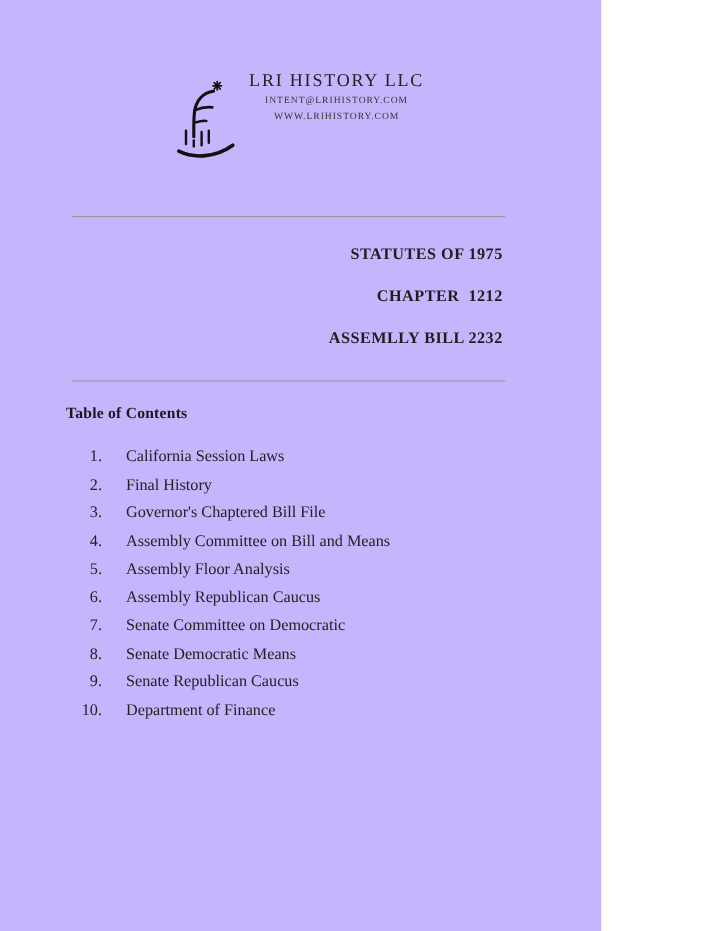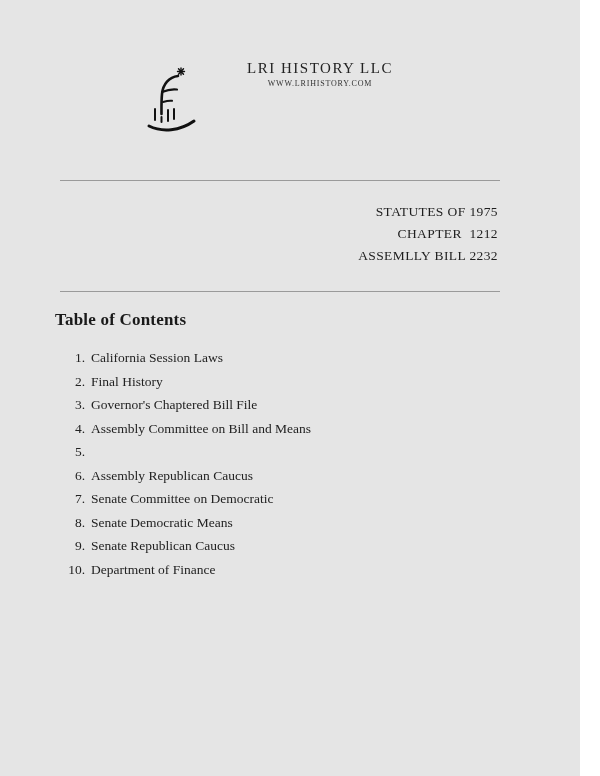--- a/index.html
+++ b/index.html
@@ -2,23 +2,23 @@
 <html><head>
 <meta charset="utf-8">
 <style>
   html, body {
     margin: 0;
     padding: 0;
     background: #ffffff;
   }
   .page {
     position: relative;
-    width: 580px;
+    width: 501px;
     height: 776px;
-    background: #e5e5e5;
+    background: #c4b5fd;
     font-family: "Liberation Serif", "DejaVu Serif", serif;
     color: #1c1c1c;
     overflow: hidden;
   }
 
   
   .letterhead {
     position: relative;
     padding-top: 60px;
     height: 96px;
@@ -56,56 +56,57 @@
   .rule-1 { margin-top: 24px; }
   .rule-2 { margin-top: 24px; }
 
   
   .ref-block {
     text-align: right;
     padding-right: 82px;
     margin-top: 20px;
   }
   .ref-line {
-    font-weight: normal;
+    font-weight: bold;
     font-size: 13.5px;
     line-height: 22px;
     letter-spacing: 0.4px;
     color: #1e1e1e;
     white-space: pre; 
+    margin-top: 13px;
   }
 
   
   .toc {
     margin: 18px 0 0 55px;
   }
   .toc-title {
     font-weight: bold;
-    font-size: 17px;
+    font-size: 13px;
     color: #1a1a1a;
     margin-bottom: 2px;
     letter-spacing: 0.2px;
   }
   .toc-list {
     margin-top: 16px;
   }
   .toc-item {
     display: flex;
     align-items: baseline;
     line-height: 23.5px;
     font-size: 13.5px;
     color: #222;
   }
   .toc-num {
     width: 30px;
     text-align: right;
     flex: 0 0 30px;
   }
   .toc-label {
-    margin-left: 6px;
+    margin-left: 20px;
     text-align: right;
   }
 </style>
 </head>
 <body>
 
 <div class="page">
 
   <div class="letterhead">
     <span class="logo">
@@ -130,20 +131,21 @@
             <path d="M26 48 L26 59"></path>
             <path d="M32 47 L32 57"></path>
           </g>
 
           <path d="M7 64 C20 70.5, 38 69, 52 59" stroke-width="3"></path>
         </g>
       </svg>
     </span>
     <div class="company-block">
       <div class="company-name">LRI HISTORY LLC</div>
+      <div class="contact-line">INTENT@LRIHISTORY.COM</div>
       <div class="contact-line">WWW.LRIHISTORY.COM</div>
     </div>
   </div>
 
   <hr class="rule rule-1">
 
   <div class="ref-block">
     <div class="ref-line">STATUTES OF 1975</div>
     <div class="ref-line">CHAPTER  1212</div>
     <div class="ref-line">ASSEMLLY BILL 2232</div>
@@ -165,20 +167,21 @@
       <div class="toc-item">
         <span class="toc-num">3.</span>
         <span class="toc-label">Governor's Chaptered Bill File</span>
       </div>
       <div class="toc-item">
         <span class="toc-num">4.</span>
         <span class="toc-label">Assembly Committee on Bill and Means</span>
       </div>
       <div class="toc-item">
         <span class="toc-num">5.</span>
+        <span class="toc-label">Assembly Floor Analysis</span>
       </div>
       <div class="toc-item">
         <span class="toc-num">6.</span>
         <span class="toc-label">Assembly Republican Caucus</span>
       </div>
       <div class="toc-item">
         <span class="toc-num">7.</span>
         <span class="toc-label">Senate Committee on Democratic</span>
       </div>
       <div class="toc-item">

